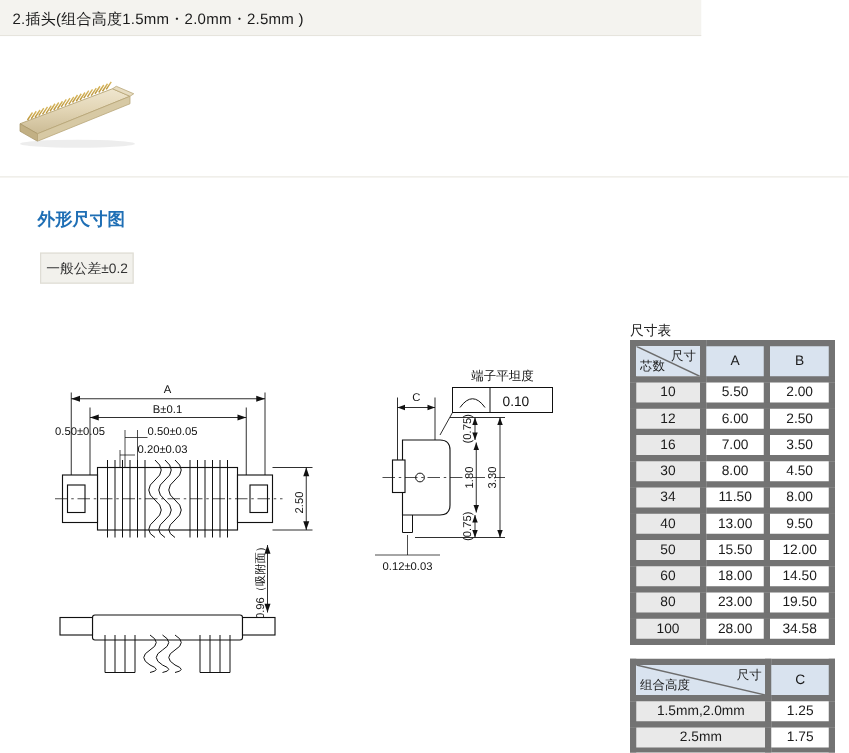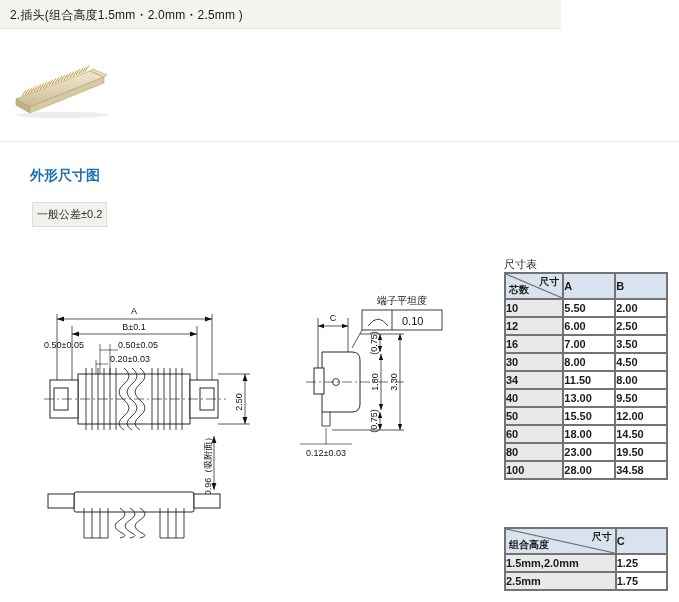--- a/index.html
+++ b/index.html
@@ -80,24 +80,24 @@
     position: absolute;
     font-size: 11px;
     color: #222;
   }
   table.dim {
     position: absolute;
     border-collapse: collapse;
     font-size: 11px;
   }
   table.dim td, table.dim th {
-    border: 2px solid #737373;
-    text-align: left;
+    border: 5px solid #737373;
+    text-align: center;
     padding: 2px 0;
-    font-weight: bold;
+    font-weight: normal;
     color: #1b1b1b;
   }
   .hdr-cell {
     background: #d9e3ef;
     position: relative;
     height: 20px;
   }
   .hdr-plain {
     background: #d9e3ef;
   }

